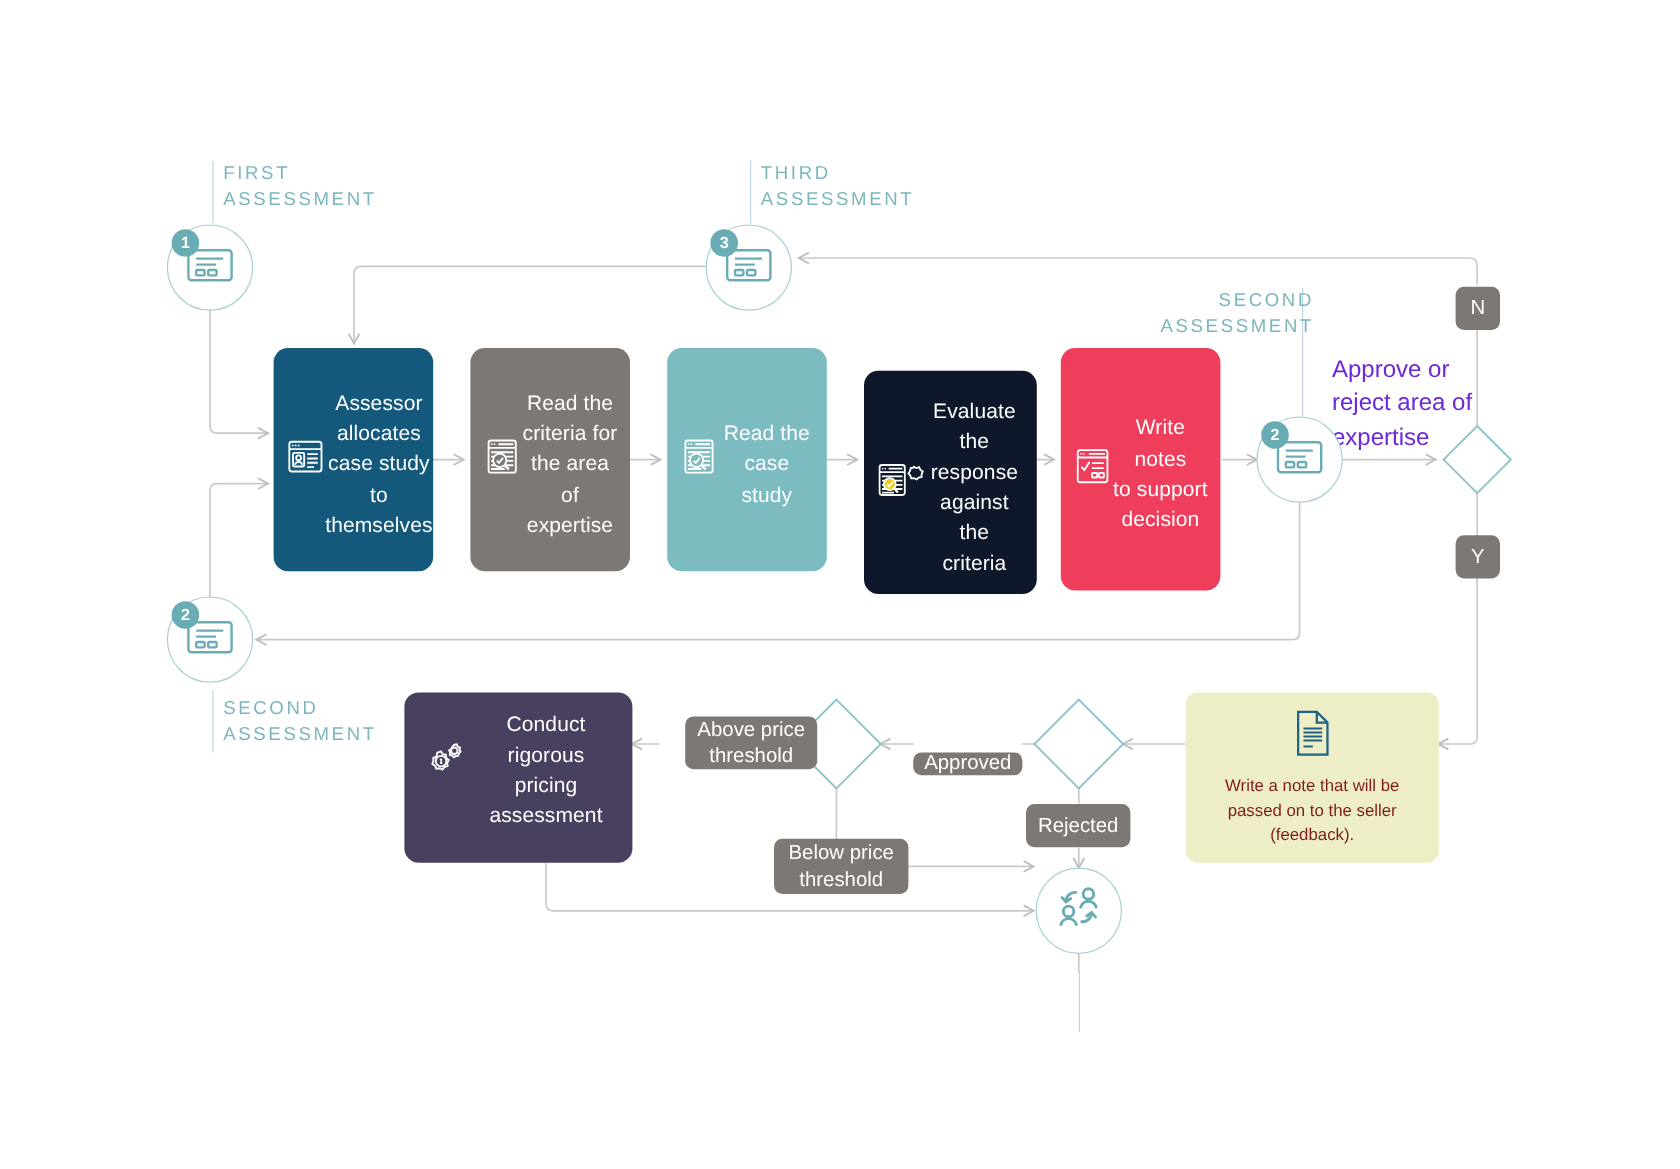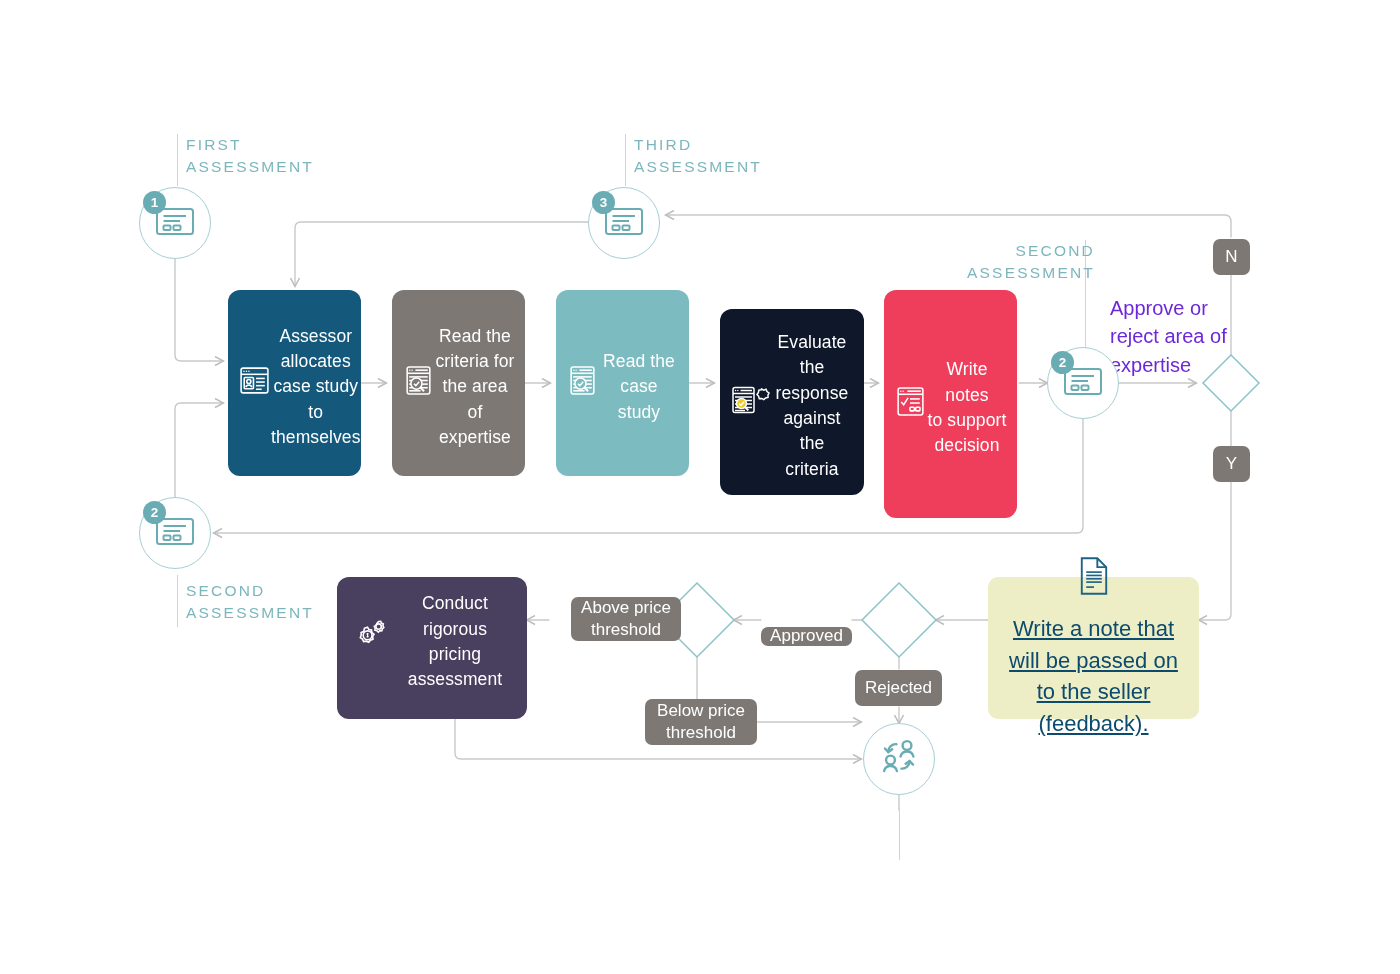--- a/index.html
+++ b/index.html
@@ -31,24 +31,24 @@
   
   .pill{position:absolute;background:#7d7874;color:#ffffff;border-radius:7px;
         font-size:17px;line-height:1.3;text-align:center;display:flex;
         align-items:center;justify-content:center;padding:5px 9px;box-sizing:border-box;}
 
   
   .ftext{position:absolute;color:#6d28d9;font-size:20px;line-height:1.42;
          white-space:pre-line;}
 
   
-  .note{position:absolute;background:#eeeec6;border-radius:10px;color:#0c4a6e;
+  .note{position:absolute;background:#eeeec6;border-radius:10px;color:#7f1d1d;
         display:flex;flex-direction:column;align-items:center;justify-content:center;
-        text-align:center;font-size:22px;line-height:1.45;box-sizing:border-box;
-        padding:14px 16px;text-decoration:underline;}
+        text-align:center;font-size:14px;line-height:1.45;box-sizing:border-box;
+        padding:14px 16px;}
   .note .nicon{margin-bottom:8px;}
 </style>
 </head>
 <body>
 
 <div id="stage">
 
   <svg class="wires" viewBox="0 0 1400 974">
     <defs>
       <marker id="ar" markerWidth="11" markerHeight="11" refX="9" refY="5.5" orient="auto" markerUnits="userSpaceOnUse">
@@ -213,21 +213,21 @@
         <line x1="15.1" y1="23.7" x2="18.3" y2="26.9" stroke-width="2"></line>
         <path d="M31.5,5.5 l2.2,1.1 l2.3,-0.8 l1,2.2 l2,1.4 l-1,2.2 l0,2.4 l-2.4,0.5 l-1.8,1.6 l-2.1,-1.2 l-2.4,0.2 l-0.7,-2.3 l-1.6,-1.8 l1.4,-2 l0.5,-2.4 l2.4,-0.3 z"></path>
       </svg>
     </span>
     <span class="ptxt" style="white-space:pre-line;">Evaluate the
 response
 against the
 criteria</span>
   </div>
 
-  <div class="pbox" style="left:884px;top:290px;width:133px;height:228px;background:#ef3e5c;">
+  <div class="pbox" style="left:884px;top:290px;width:133px;height:202px;background:#ef3e5c;">
     <span class="picon">
       <svg width="33" height="33" viewBox="0 0 32 32" fill="none" stroke="#ffffff" stroke-width="1.5">
         <rect x="4" y="3" width="24" height="26" rx="2"></rect>
         <line x1="4" y1="9" x2="28" y2="9"></line>
         <circle cx="6.6" cy="6" r=".7" fill="#fff" stroke="none"></circle>
         <circle cx="8.8" cy="6" r=".7" fill="#fff" stroke="none"></circle>
         <line x1="13" y1="6" x2="26" y2="6"></line>
         <path d="M7,16.5 l2.4,2.6 l4.2,-6.6"></path>
         <line x1="15.5" y1="13.5" x2="25" y2="13.5"></line>
         <line x1="15.5" y1="17.5" x2="25" y2="17.5"></line>

